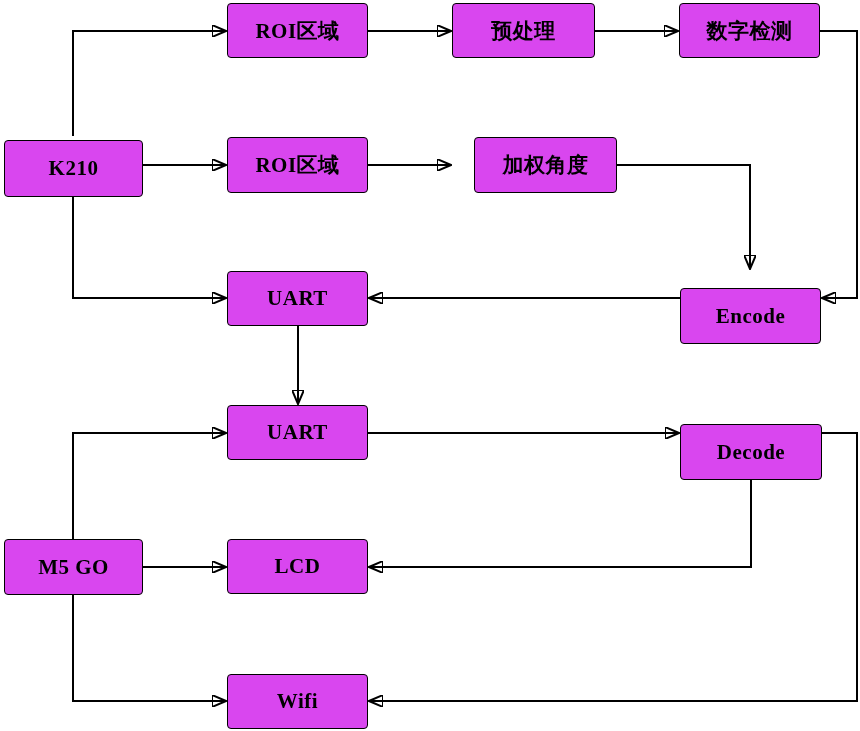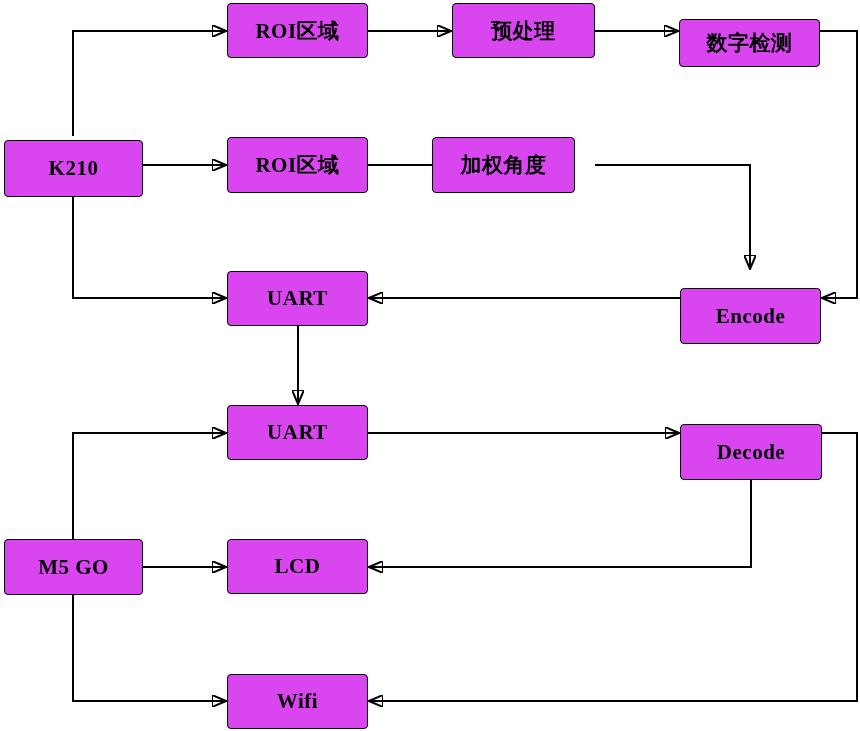--- a/index.html
+++ b/index.html
@@ -39,23 +39,23 @@
     font-weight: bold;
     font-size: 21px;
     color: #000000;
     letter-spacing: 0.5px;
     white-space: nowrap;
   }
   
   .n-k210           { left: 4px;   top: 140px; width: 139px; height: 57px; }
   .n-roi-top        { left: 227px; top: 3px;   width: 141px; height: 55px; }
   .n-preprocess     { left: 452px; top: 3px;   width: 143px; height: 55px; text-align: right; }
-  .n-digit-detect   { left: 679px; top: 3px;   width: 141px; height: 48px; margin-top: 16px; }
+  .n-digit-detect   { left: 679px; top: 3px;   width: 141px; height: 55px; }
   .n-roi-mid        { left: 227px; top: 137px; width: 141px; height: 56px; }
-  .n-weighted-angle { left: 432px; top: 137px; width: 143px; height: 56px; }
+  .n-weighted-angle { left: 474px; top: 137px; width: 143px; height: 56px; }
   .n-uart-k210      { left: 227px; top: 271px; width: 141px; height: 55px; }
   .n-encode         { left: 680px; top: 270px; width: 141px; height: 56px; margin-top: 18px; }
   .n-uart-m5go      { left: 227px; top: 405px; width: 141px; height: 55px; }
   .n-decode         { left: 680px; top: 404px; width: 142px; height: 56px; margin-top: 20px; }
   .n-m5go           { left: 4px;   top: 539px; width: 139px; height: 56px; }
   .n-lcd            { left: 227px; top: 539px; width: 141px; height: 55px; }
   .n-wifi           { left: 227px; top: 674px; width: 141px; height: 55px; }
 
   .watermark {
     position: absolute;

